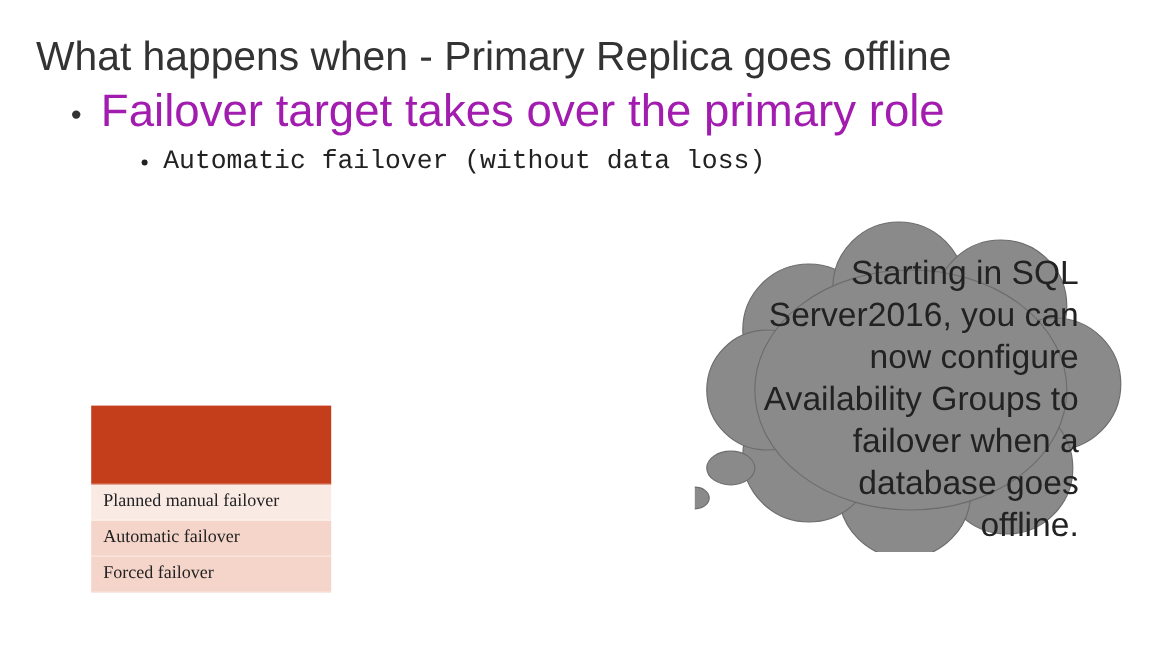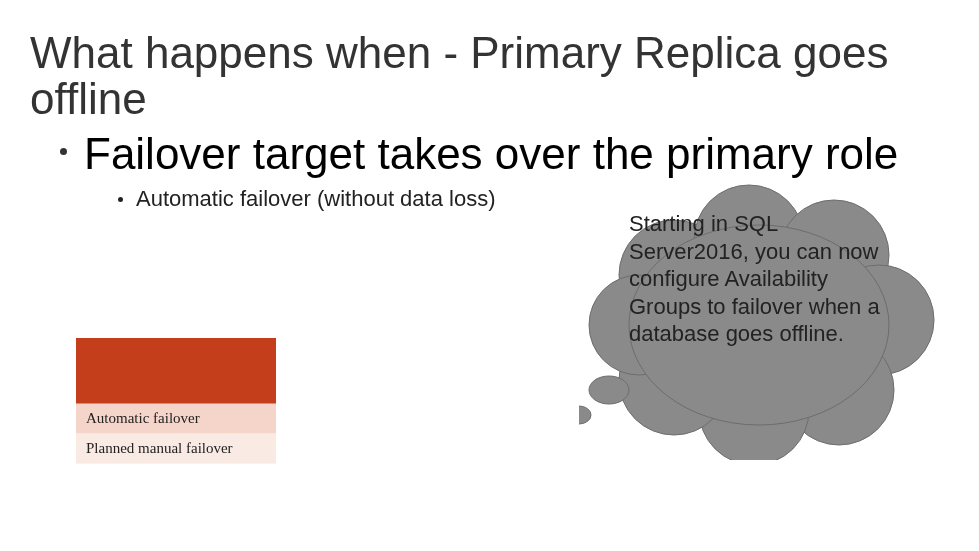--- a/index.html
+++ b/index.html
@@ -11,34 +11,34 @@
     position: relative;
     overflow: hidden;
   }
   .slide {
     width: 100%;
     height: 100%;
     padding: 30px 30px 20px 30px;
     position: relative;
   }
   .title {
-    font-size: 44px;
+    font-size: 34px;
     font-weight: 300;
     color: #333;
     line-height: 1.05;
     margin-bottom: 4px;
   }
   ul.main-list {
     list-style: none;
     padding-left: 30px;
   }
   ul.main-list > li {
-    font-size: 44px;
+    font-size: 38px;
     font-weight: 300;
-    color: #000000;
+    color: #a21caf;
     position: relative;
     padding-left: 24px;
     line-height: 1.25;
   }
   ul.main-list > li::before {
     content: "";
     position: absolute;
     left: 0;
     top: 22px;
     width: 7px;
@@ -51,21 +51,21 @@
     padding-left: 88px;
     margin-top: 4px;
   }
   ul.sub-list > li {
     font-size: 22px;
     font-weight: 400;
     color: #222;
     position: relative;
     padding-left: 18px;
     line-height: 1.3;
-    font-family: Liberation Sans, sans-serif;
+    font-family: Liberation Mono, monospace;
   }
   ul.sub-list > li::before {
     content: "";
     position: absolute;
     left: 0;
     top: 12px;
     width: 5px;
     height: 5px;
     background: #222;
     border-radius: 50%;
@@ -103,22 +103,22 @@
     position: absolute;
     top: 0; left: 0;
     width: 100%;
     height: 100%;
   }
   .cloud-text {
     position: absolute;
     top: 30px;
     left: 50px;
     width: 270px;
-    text-align: left;
-    font-size: 22px;
+    text-align: right;
+    font-size: 28px;
     font-weight: 400;
     color: #222;
     line-height: 1.25;
     font-family: "Segoe UI", Arial, sans-serif;
   }
 </style>
 </head>
 <body>
 
 <div class="slide">
@@ -128,22 +128,23 @@
   <ul class="main-list">
     <li>Failover target takes over the primary role</li>
   </ul>
 
   <ul class="sub-list">
     <li>Automatic failover (without data loss)</li>
   </ul>
 
   <div class="table">
     <div class="row header"></div>
+    <div class="row r2">Planned manual failover</div>
     <div class="row r1">Automatic failover</div>
-    <div class="row r2">Planned manual failover</div>
+    <div class="row r3">Forced failover</div>
   </div>
 
   <div class="cloud-wrap">
     <svg class="cloud-svg" viewBox="0 0 360 280">
       <g fill="#8a8a8a" stroke="#6d6d6d" stroke-width="1">
 
         <circle cx="95" cy="95" r="55"></circle>
         <circle cx="170" cy="60" r="55"></circle>
         <circle cx="255" cy="75" r="55"></circle>
         <circle cx="300" cy="140" r="55"></circle>

